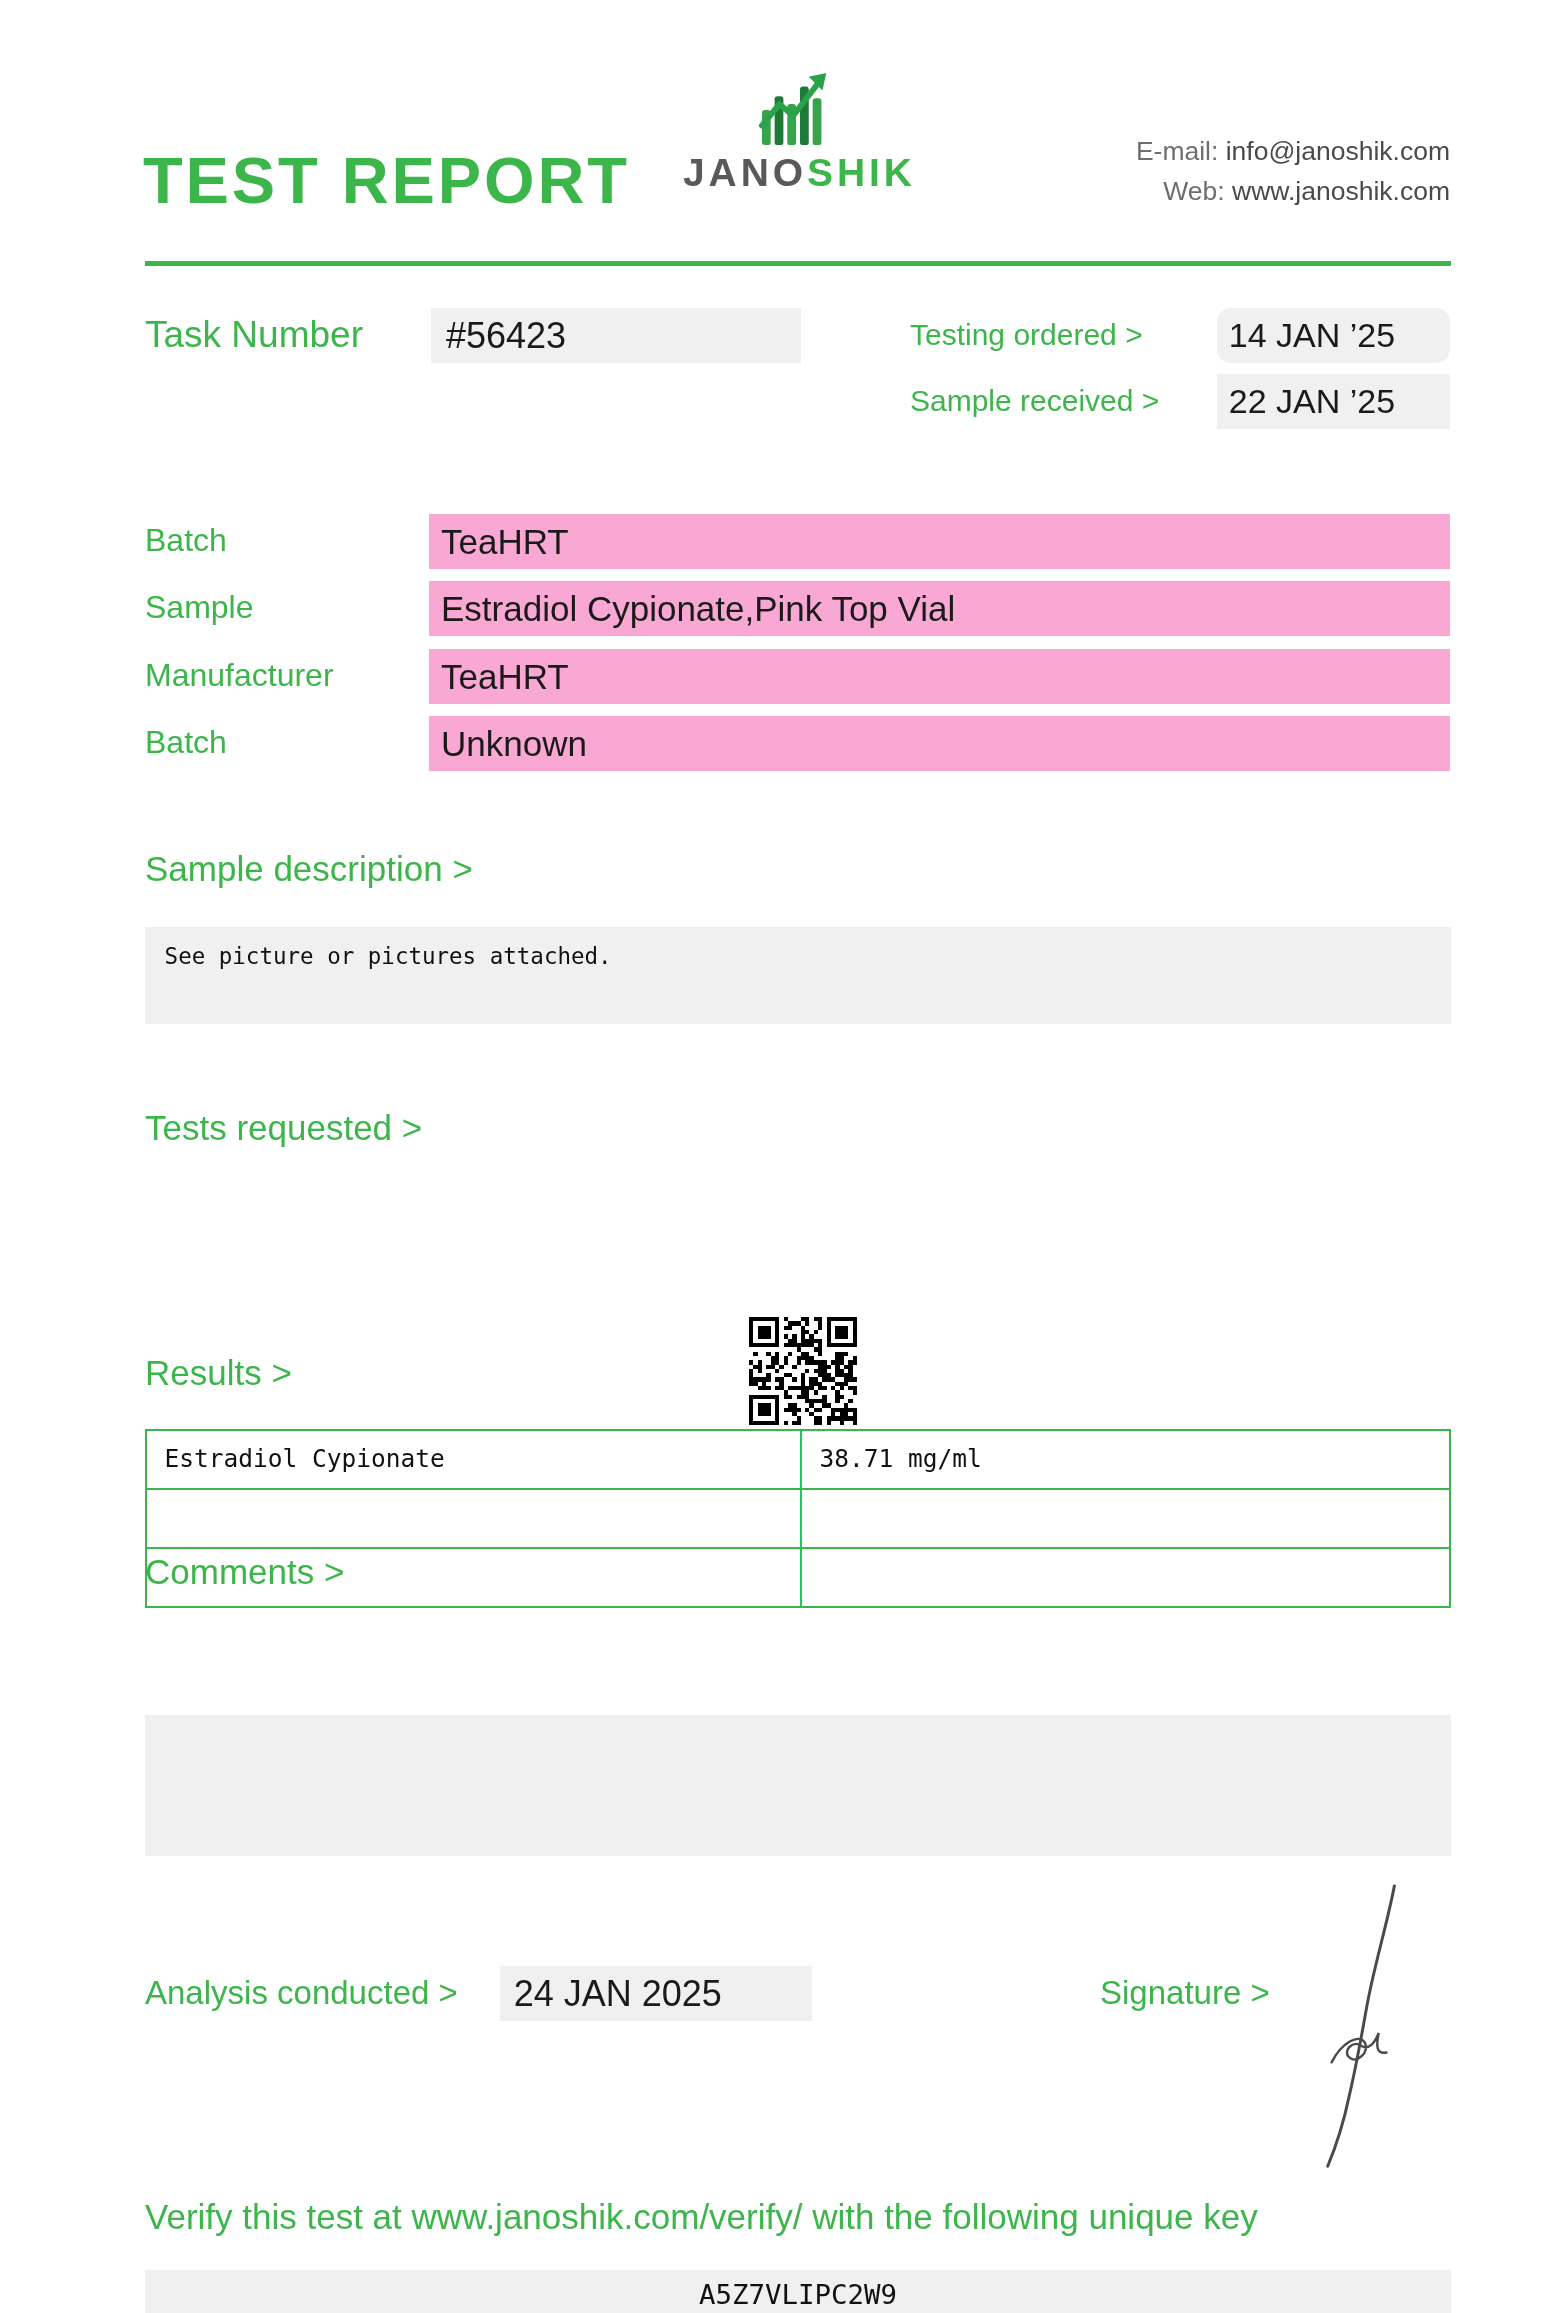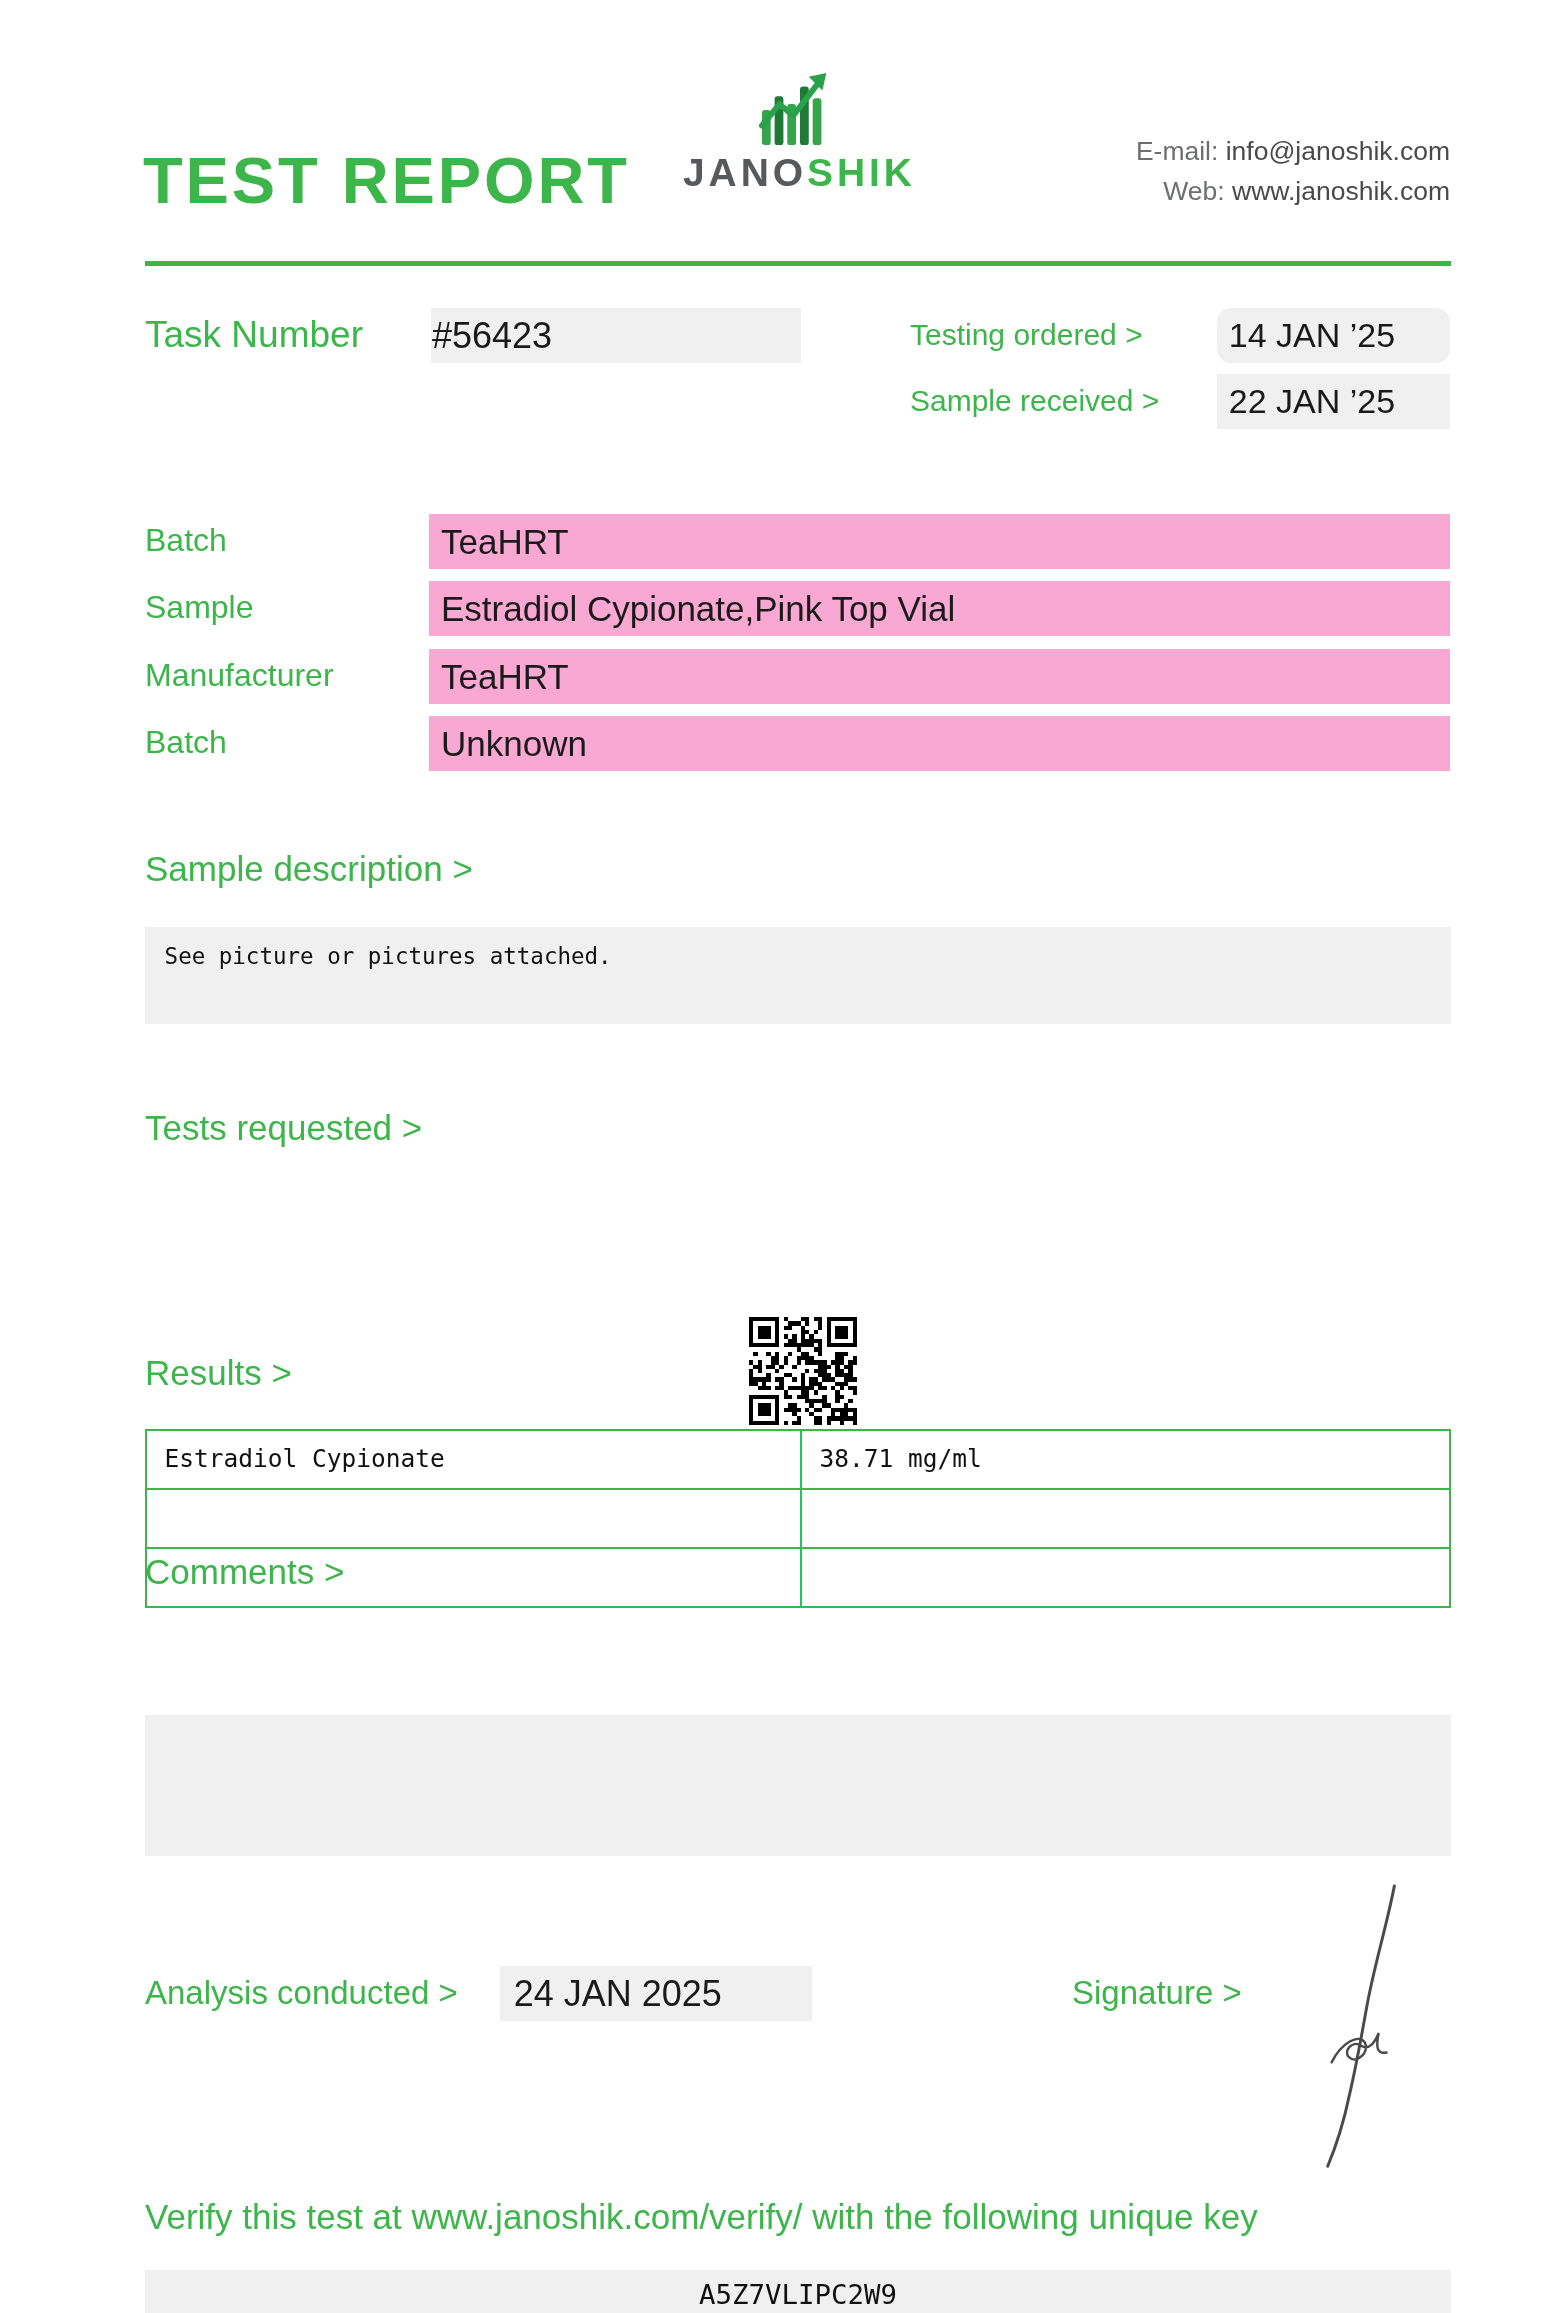--- a/index.html
+++ b/index.html
@@ -24,21 +24,21 @@
   .logo-word{font-size:39px;font-weight:700;letter-spacing:3.9px;margin-top:2px;white-space:nowrap;}
   .logo-word .jano{color:#58595b;}
   .logo-word .shik{color:#3cb54a;}
   .contact{position:absolute;right:118px;top:131px;text-align:right;font-size:26.5px;line-height:40px;color:#6d6e71;}
   .contact .c-val{color:#4a4a4c;}
   .rule{position:absolute;left:145px;top:261px;width:1306px;height:4.9px;background:#3cb54a;}
 
   
   .task-label{position:absolute;left:145px;top:314px;font-size:37px;color:#3cb54a;}
   .task-box{position:absolute;left:431px;top:308px;width:370px;height:55px;background:#f0f0f0;
-            font-size:36px;line-height:55px;padding-left:1px;box-sizing:border-box;}
+            font-size:36px;line-height:55px;padding-left:15px;box-sizing:border-box;}
   .ordered-label{position:absolute;left:910px;top:318px;font-size:30px;color:#3cb54a;}
   .ordered-box{position:absolute;left:1217px;top:308px;width:233px;height:55px;background:#f0f0f0;
                font-size:34px;line-height:55px;padding-left:11.8px;box-sizing:border-box;white-space:nowrap;border-radius:14px;}
   .received-label{position:absolute;left:910px;top:384px;font-size:30px;color:#3cb54a;}
   .received-box{position:absolute;left:1217px;top:374px;width:233px;height:55px;background:#f0f0f0;
                 font-size:34px;line-height:55px;padding-left:11.8px;box-sizing:border-box;white-space:nowrap;}
 
   
   .info-row{position:absolute;left:145px;width:1306px;height:55px;}
   .info-label{position:absolute;left:0;top:7.8px;font-size:32px;color:#3cb54a;}
@@ -59,21 +59,21 @@
   .rt-row:first-child{border-top:none;}
   .rt-cell{font-family:"DejaVu Sans Mono",monospace;font-size:24.5px;line-height:55px;
            padding-left:17.6px;box-sizing:border-box;color:#111;overflow:hidden;white-space:nowrap;}
   .rt-c1{width:655px;border-right:2px solid #22c55e;}
   .rt-c2{flex:1;}
 
   
   .analysis-label{position:absolute;left:145px;top:1974px;font-size:33px;color:#3cb54a;}
   .analysis-box{position:absolute;left:500px;top:1966px;width:312px;height:55px;background:#f0f0f0;
                 font-size:36px;line-height:55px;padding-left:13.7px;box-sizing:border-box;white-space:nowrap;}
-  .signature-label{position:absolute;left:1072px;top:1974px;font-size:33px;color:#3cb54a;}
+  .signature-label{position:absolute;left:1100px;top:1974px;font-size:33px;color:#3cb54a;}
   .signature{position:absolute;left:1304px;top:1880px;width:118px;height:299px;}
   .verify-line{position:absolute;left:145px;top:2197px;width:1306px;
                font-size:35px;color:#3cb54a;text-align:justify;text-align-last:justify;white-space:nowrap;
                display:flex;justify-content:space-between;}
   .key-box{position:absolute;left:145px;top:2270px;width:1306px;height:53px;background:#f0f0f0;
            text-align:center;font-family:"DejaVu Sans Mono",monospace;font-size:27.4px;line-height:49px;color:#111;}
 </style>
 </head>
 <body>
 

